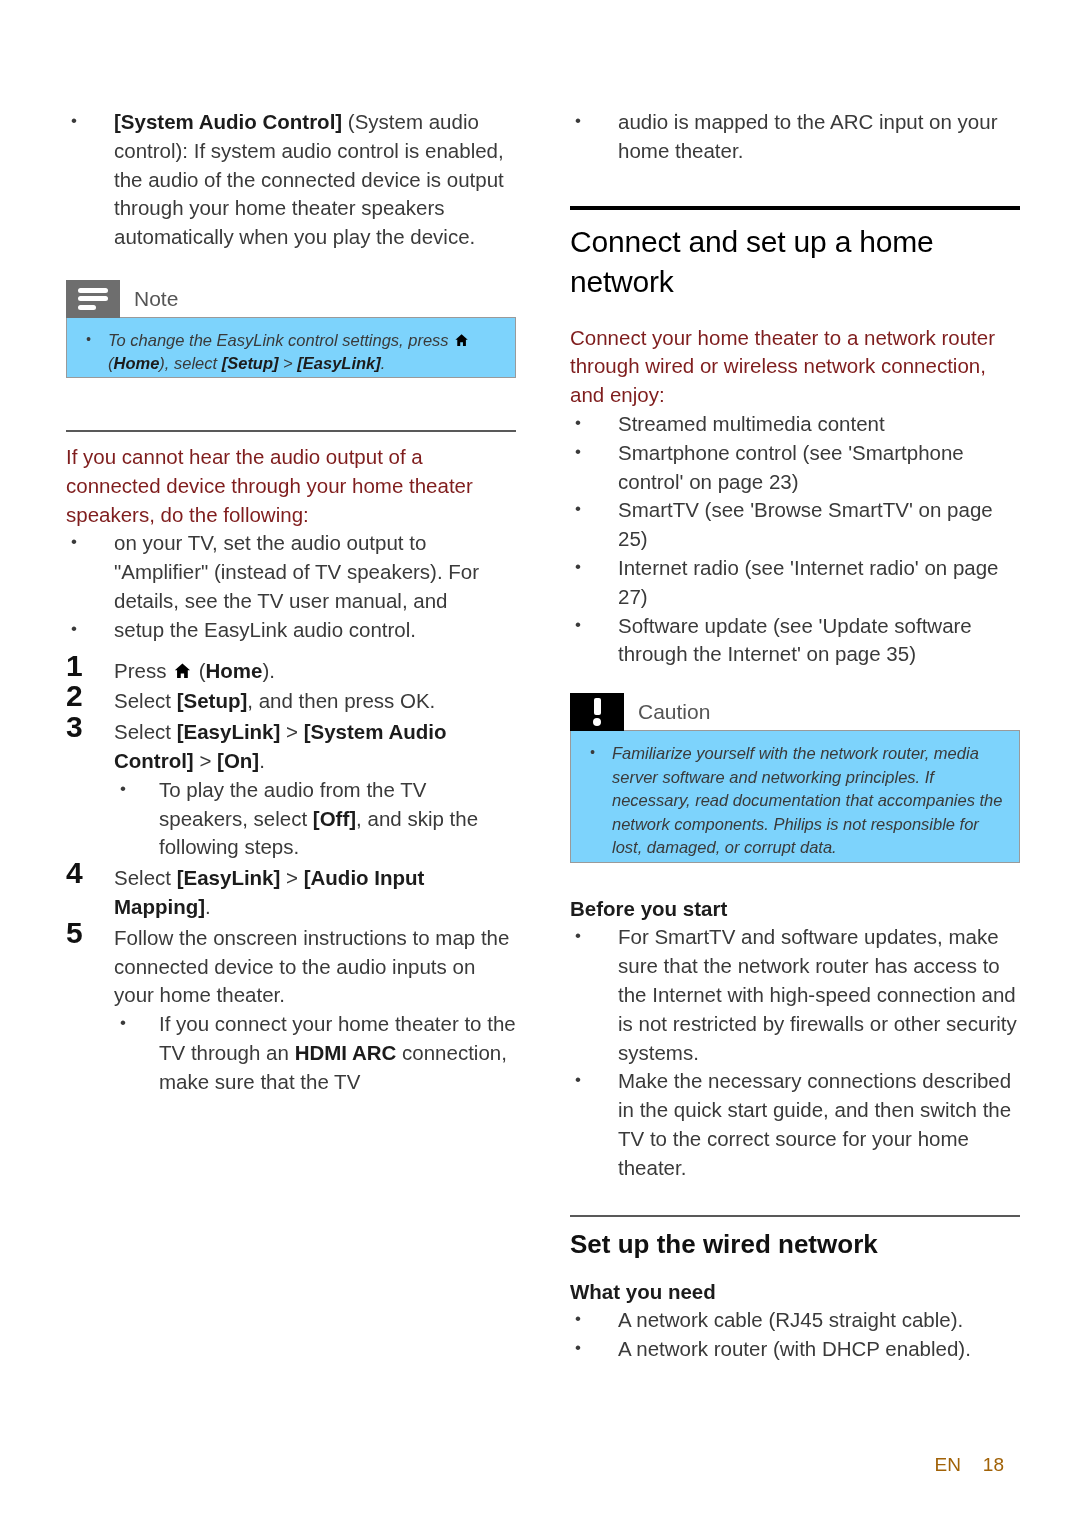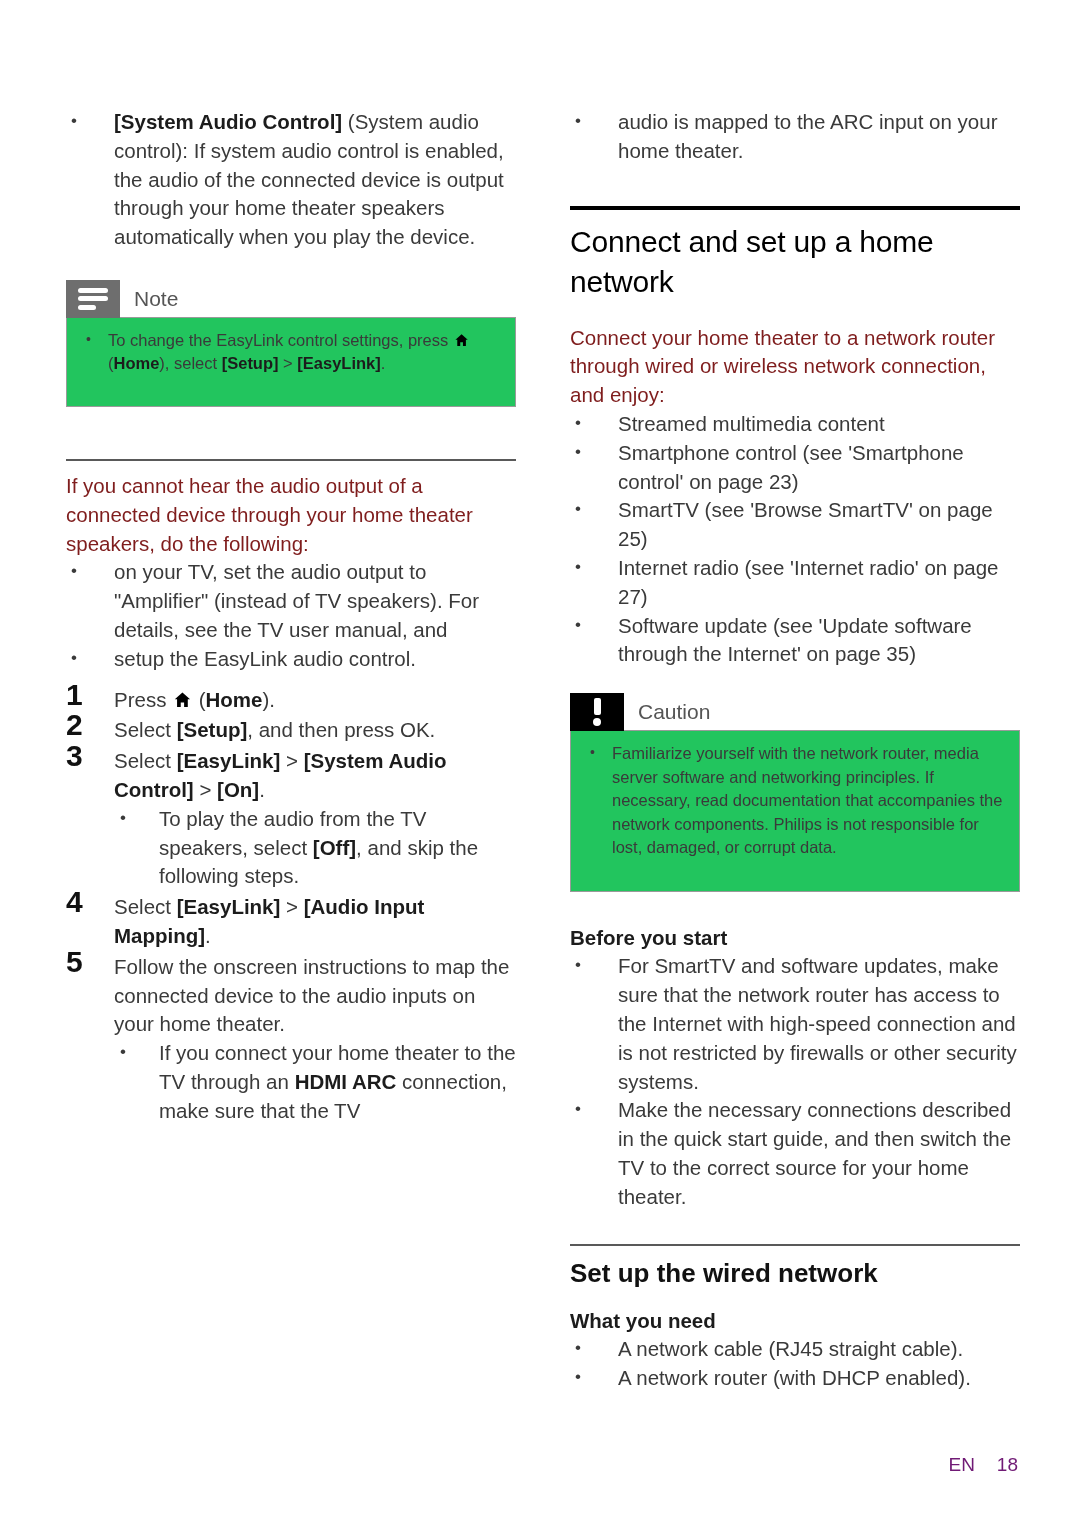--- a/index.html
+++ b/index.html
@@ -177,22 +177,23 @@
     width: 8px;
     height: 8px;
     background: #ffffff;
     border-radius: 50%;
     margin-top: 3.5px;
   }
 
   .callout-body {
     border: 1px solid #9a9a9a;
     margin-top: -1px;
-    padding: 11px 14px 31px 14px;
-    background: #22c55e;
+    padding: 11px 14px 2px 14px;
+    background: #7dd3fc;
+    font-style: italic;
   }
   .callout-body ul {
     list-style: none;
     margin: 0;
     padding: 0;
   }
   .callout-body ul > li {
     position: relative;
     padding-left: 27px;
   }
@@ -244,25 +245,25 @@
     height: 0.86em;
     position: relative;
     vertical-align: -0.10em;
     margin: 0 1px;
   }
   .home-icon svg { display: block; width: 100%; height: 100%; }
 
   
   .footer {
     position: absolute;
-    right: 62px;
+    right: 76px;
     bottom: 50px;
     font-size: 19px;
     line-height: 24px;
-    color: #701a75;
+    color: #a16207;
     display: flex;
     gap: 22px;
     align-items: baseline;
   }
 
   .spacer-12 { height: 12px; }
   .spacer-24 { height: 24px; }
   .spacer-28 { height: 28px; }
   .spacer-32 { height: 32px; }
   .spacer-40 { height: 40px; }

